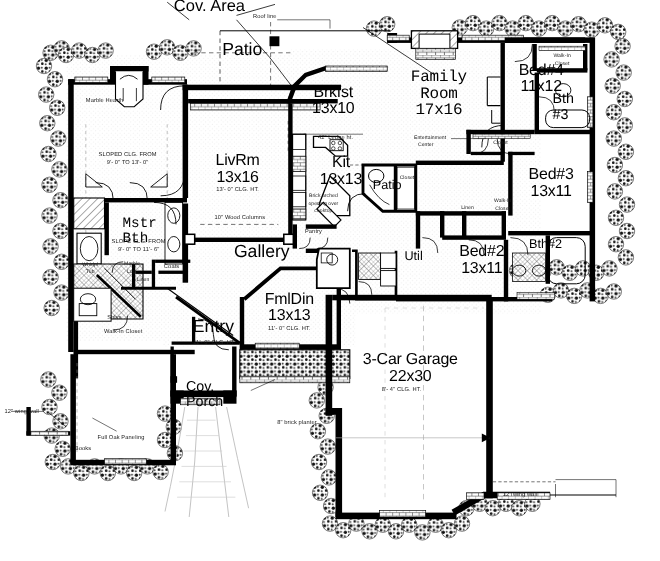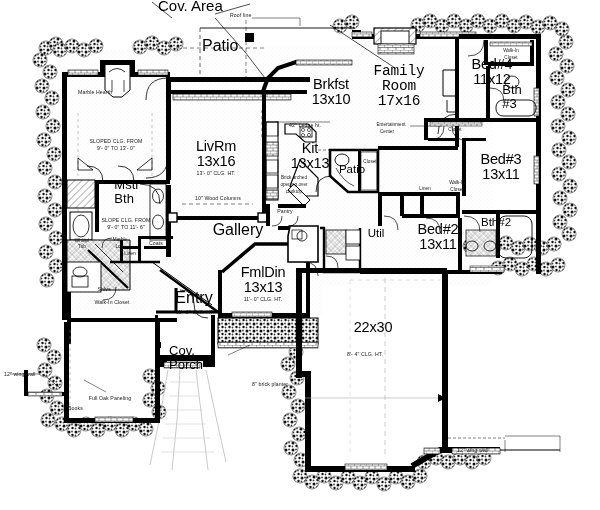--- a/index.html
+++ b/index.html
@@ -541,21 +541,21 @@
 <div class="lbl cov" style="left:158px;top:-2px;">Cov. Area</div>
 <div class="lbl tiny" style="left:230px;top:13px;">Roof line</div>
 
 <div class="lbl big" style="left:202px;top:38px;">Patio</div>
 
 <div class="lbl tiny" style="left:78px;top:90px;">Marble Hearth</div>
 
 <div class="lbl tiny ctr" style="left:116px;top:139px;">SLOPED CLG. FROM</div>
 <div class="lbl tiny ctr" style="left:116px;top:146px;">9'- 0" TO 13'- 0"</div>
 
-<div class="lbl two ctr" style="left:127px;top:178px;">
+<div class="lbl two ctr" style="left:127px;top:196px;font-family:Liberation Mono, monospace;">
   <span>Mstr</span><br>
   <span>Bth</span>
 </div>
 <div class="lbl tiny ctr" style="left:126px;top:218px;">SLOPE CLG. FROM</div>
 <div class="lbl tiny ctr" style="left:126px;top:225px;">9'- 0" TO 11'- 6"</div>
 <div class="lbl tiny5 ctr" style="left:82px;top:239px;">Whirlpl</div>
 <div class="lbl tiny5 ctr" style="left:82px;top:245px;">Tub</div>
 <div class="lbl tiny5 ctr" style="left:120px;top:238px;">Marble</div>
 <div class="lbl tiny5 ctr" style="left:120px;top:245px;">Ldg.</div>
 <div class="lbl tiny ctr" style="left:104px;top:287px;">Shlvs</div>
@@ -563,21 +563,21 @@
 <div class="lbl tiny5 ctr" style="left:130px;top:252px;">Linen</div>
 <div class="lbl tiny ctr" style="left:156px;top:241px;">Coats</div>
 
 <div class="lbl rm ctr" style="left:216px;top:139px;">
   <span class="nm">LivRm</span>
   <span class="dim">13x16</span>
 </div>
 <div class="lbl tiny ctr" style="left:216px;top:171px;">13'- 0" CLG. HT.</div>
 <div class="lbl tiny ctr" style="left:218px;top:196px;">10" Wood Columns</div>
 
-<div class="lbl rm ctr" style="left:303px;top:77px;margin-left:28px;">
+<div class="lbl rm ctr" style="left:303px;top:77px;">
   <span class="nm">Brkfst</span>
   <span class="dim">13x10</span>
 </div>
 <div class="lbl tiny ctr" style="left:305px;top:123px;">42" Ledge ht.</div>
 
 <div class="lbl rm ctr" style="left:292px;top:141px;margin-left:18px;">
   <span class="nm">Kit</span>
   <span class="dim">13x13</span>
 </div>
 <div class="lbl tiny5 ctr" style="left:294px;top:176px;">Brick arched</div>
@@ -640,18 +640,19 @@
   <span>Cov.</span><br>
   <span>Porch</span>
 </div>
 <div class="lbl tiny ctr" style="left:270px;top:382px;">8" brick planter</div>
 
 <div class="lbl tiny ctr" style="left:110px;top:396px;">Full Oak Paneling</div>
 <div class="lbl tiny" style="left:68px;top:406px;">Books</div>
 <div class="lbl tiny" style="left:4px;top:372px;">12" wing wall</div>
 
 <div class="lbl rm ctr" style="left:373px;top:320px;">
+  <span class="nm">3-Car Garage</span>
   <span class="dim">22x30</span>
 </div>
 <div class="lbl tiny ctr" style="left:365px;top:352px;">8'- 4" CLG. HT.</div>
 <div class="lbl tiny" style="left:457px;top:448px;">12" wing wall</div>
 
 </div>
 
 </body></html>

